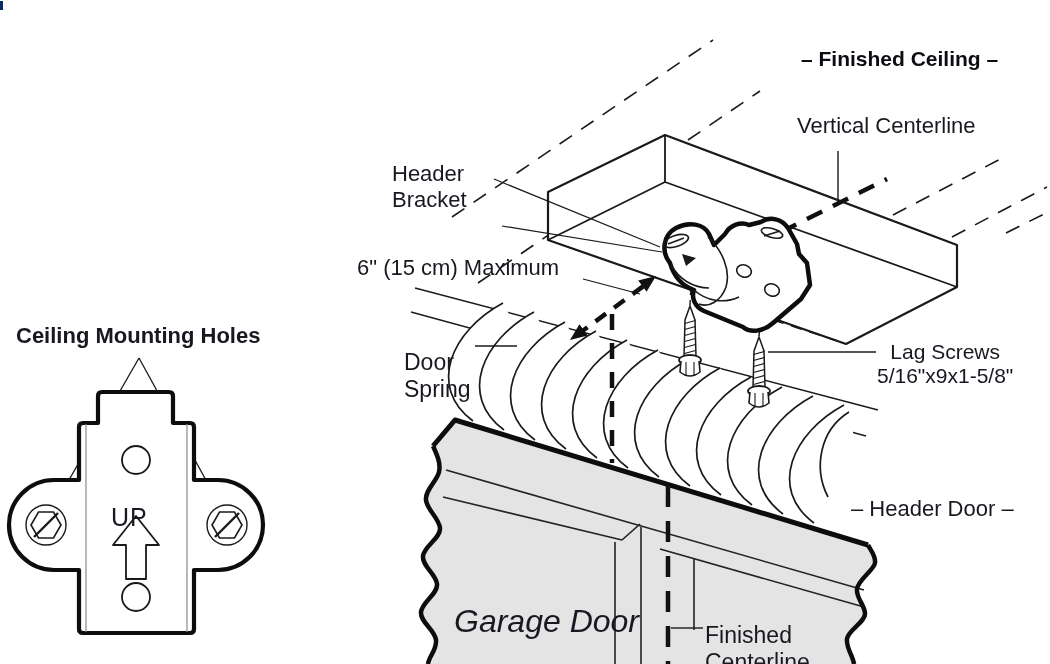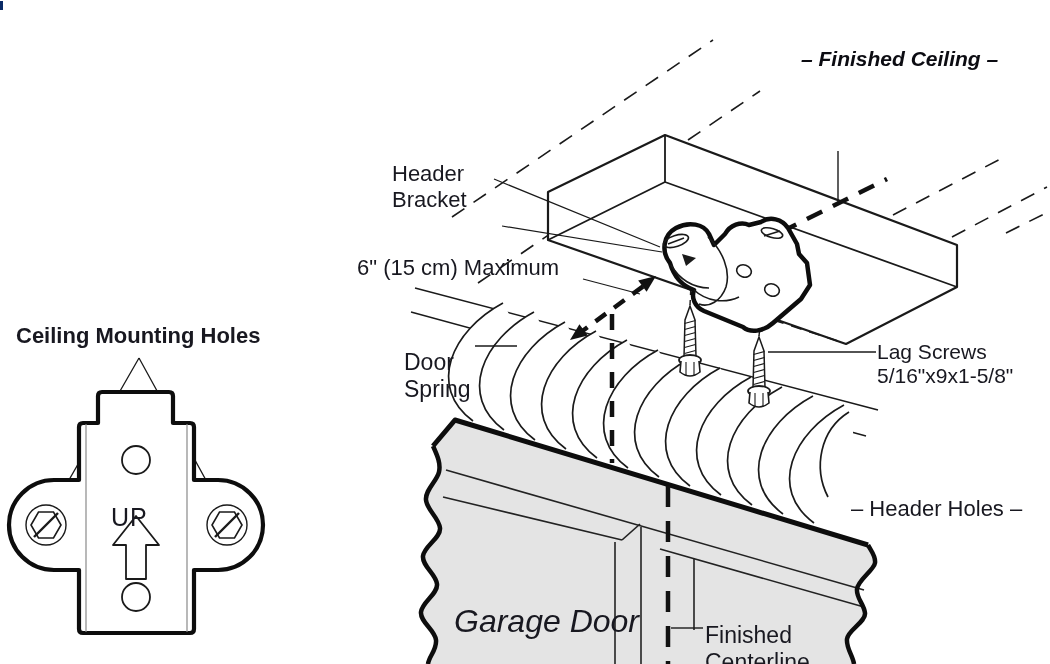--- a/index.html
+++ b/index.html
@@ -181,41 +181,42 @@
       <path d="M242,525 L234.5,512 L219.5,512 L212,525 L219.5,538 L234.5,538 Z" stroke-width="1.6"></path>
       <path d="M215,537 L239,513" stroke-width="2.4"></path>
     </g>
   </g>
 </svg>
 
 <div class="lbl s22" style="left:16px;top:323px;font-weight:bold;">Ceiling Mounting Holes</div>
 
 <div class="lbl s25" style="left:111px;top:483px;">UP</div>
 
-<div class="lbl s21 bold" style="left:801px;top:47px;font-style:italic;">– Finished Ceiling –</div>
-
+<div class="lbl s21 bold" style="left:801px;top:47px;">– Finished Ceiling –</div>
+
+<div class="lbl s22" style="left:797px;top:113px;">Vertical Centerline</div>
 
 <div class="lbl s22" style="left:392px;top:161px;">
   <span>Header</span>
   <span>Bracket</span>
 </div>
 
 <div class="lbl s22" style="left:357px;top:255px;">6" (15 cm) Maximum</div>
 
 <div class="lbl s23" style="left:404px;top:319px;">
   <span>Door</span>
   <span>Spring</span>
 </div>
 
-<div class="lbl s21" style="left:877px;top:340px;">
+<div class="lbl s21" style="left:877px;top:340px;text-align:center;">
   <span>Lag Screws</span>
   <span>5/16"x9x1-5/8"</span>
 </div>
 
-<div class="lbl s22" style="left:851px;top:496px;">– Header Holes –</div>
+<div class="lbl s22" style="left:851px;top:496px;">– Header Door –</div>
 
 <div class="lbl s24" style="left:454px;top:603px;">Garage Door</div>
 
 <div class="lbl s23" style="left:705px;top:592px;">
   <span>Finished</span>
   <span>Centerline</span>
 </div>
 
 </div>
 

